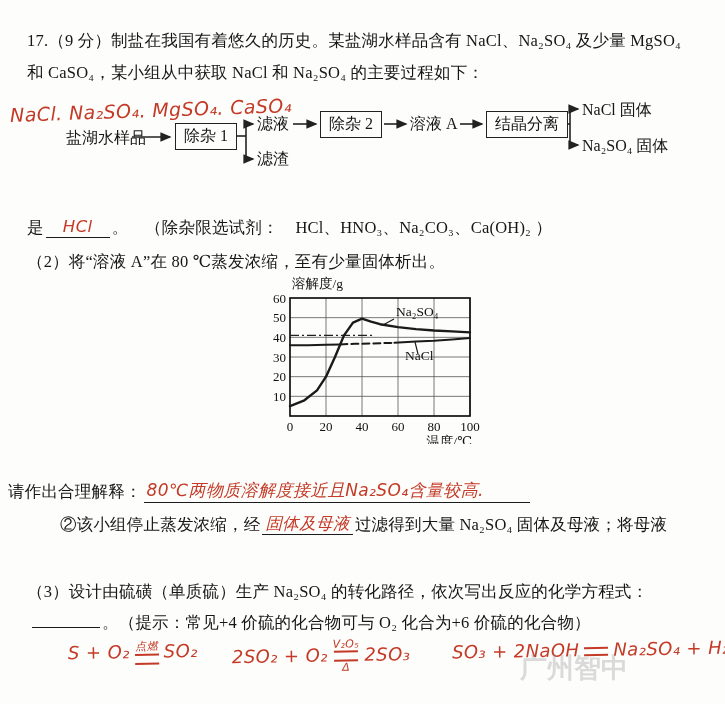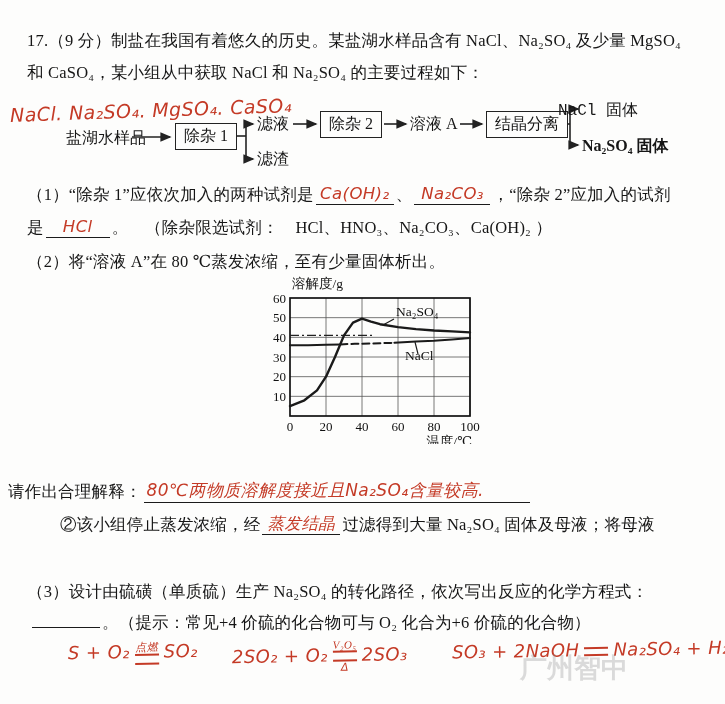--- a/index.html
+++ b/index.html
@@ -30,21 +30,21 @@
     position:absolute;border:1.5px solid #222;padding:2px 8px;
     font-size:16px;white-space:nowrap;background:#fdfdfc;
   }
   .flow svg{position:absolute;left:0;top:0;}
   
   .chart{position:absolute;left:258px;top:274px;width:230px;height:170px;}
   .chart svg text{font-family:"Liberation Serif","DejaVu Serif",serif;fill:#111;}
   
   .eq{position:absolute;font-size:18px;white-space:nowrap;transform:rotate(-1deg);}
   .dbl{display:inline-flex;flex-direction:column;align-items:center;margin:0 5px;vertical-align:middle;}
-  .dbl .ct{font-size:11px;line-height:1.1;font-style:italic;font-family:Liberation Serif, serif;}
+  .dbl .ct{font-size:11px;line-height:1.1;font-style:italic;}
   .dbl .bars{width:24px;height:7px;border-top:2px solid #c43a26;border-bottom:2px solid #c43a26;}
   .dbl .cb{font-size:11px;line-height:1.1;font-style:italic;}
   
   .wm-faint{
     position:absolute;left:520px;top:650px;font-size:27px;font-weight:bold;
     color:rgba(140,140,140,.30);font-family:"Liberation Sans","DejaVu Sans",sans-serif;
     white-space:nowrap;
   }
   .wm{
     position:absolute;left:398px;top:660px;font-size:25px;font-weight:bold;
@@ -83,27 +83,24 @@
       <line x1="570" y1="14" x2="578" y2="14" stroke="#222" stroke-width="1.6" marker-end="url(#arr)"></line>
       <line x1="570" y1="50" x2="578" y2="50" stroke="#222" stroke-width="1.6" marker-end="url(#arr)"></line>
     </svg>
     <span class="lbl" style="left:46px;top:33px;margin-left:20px;">盐湖水样品</span>
     <span class="fbox" style="left:175px;top:28px;">除杂 1</span>
     <span class="lbl" style="left:257px;top:19px;">滤液</span>
     <span class="lbl" style="left:257px;top:54px;">滤渣</span>
     <span class="fbox" style="left:320px;top:16px;">除杂 2</span>
     <span class="lbl" style="left:410px;top:19px;">溶液 A</span>
     <span class="fbox" style="left:486px;top:16px;">结晶分离</span>
-    <span class="lbl" style="left:558px;top:5px;font-family:Liberation Mono, monospace;">NaCl 固体</span>
-    <span class="lbl" style="left:582px;top:41px;font-weight:bold;">Na₂SO₄ 固体</span>
+    <span class="lbl" style="left:582px;top:5px;">NaCl 固体</span>
+    <span class="lbl" style="left:582px;top:41px;">Na₂SO₄ 固体</span>
   </div>
 
-  <div class="line" style="left:27px;top:184px;">
-    <span>（1）“除杂 1”应依次加入的两种试剂是</span><span class="blank" style="min-width:72px;"><span class="hw">Ca(OH)₂</span></span><span>、</span><span class="blank" style="min-width:70px;"><span class="hw">Na₂CO₃</span></span><span>，“除杂 2”应加入的试剂</span>
-  </div>
   <div class="line" style="left:27px;top:217px;">
     <span>是</span><span class="blank" style="min-width:58px;"><span class="hw">HCl</span></span><span>。　（除杂限选试剂：　HCl、HNO₃、Na₂CO₃、Ca(OH)₂ ）</span>
   </div>
 
   <div class="line" style="left:27px;top:251px;">（2）将“溶液 A”在 80 ℃蒸发浓缩，至有少量固体析出。</div>
 
   <div class="chart">
     <svg id="chart-svg" width="230" height="170">
         <line x1="68" y1="24" x2="68" y2="142" stroke="#555" stroke-width="0.8"></line>
         <line x1="104" y1="24" x2="104" y2="142" stroke="#555" stroke-width="0.8"></line>
@@ -140,21 +137,21 @@
         <line x1="160" y1="80" x2="157" y2="68" stroke="#1a1a1a" stroke-width="1.2"></line>
         <text x="147" y="86" font-size="13.5">NaCl</text>
       </svg>
   </div>
 
   <div class="line" style="left:8px;top:481px;">
     <span>请作出合理解释：</span><span class="blank spill" style="min-width:380px;"><span class="hw" style="font-size:17px;">80℃两物质溶解度接近且Na₂SO₄含量较高.</span></span>
   </div>
 
   <div class="line" style="left:60px;top:514px;">
-    <span>②该小组停止蒸发浓缩，经</span><span class="blank" style="min-width:72px;"><span class="hw">蒸发结晶</span></span><span>过滤得到大量 Na₂SO₄ 固体及母液；将母液</span>
+    <span>②该小组停止蒸发浓缩，经</span><span class="blank" style="min-width:72px;"><span class="hw">固体及母液</span></span><span>过滤得到大量 Na₂SO₄ 固体及母液；将母液</span>
   </div>
 
   <div class="line" style="left:27px;top:581px;">（3）设计由硫磺（单质硫）生产 Na₂SO₄ 的转化路径，依次写出反应的化学方程式：</div>
   <div class="line" style="left:30px;top:612px;">
     <span class="blank" style="min-width:62px;"><span class="hw"></span></span><span>。（提示：常见+4 价硫的化合物可与 O₂ 化合为+6 价硫的化合物）</span>
   </div>
 
   <div class="eq hw" style="left:68px;top:641px;">
     <span>S + O₂</span><span class="dbl">
         <span class="ct">点燃</span>

